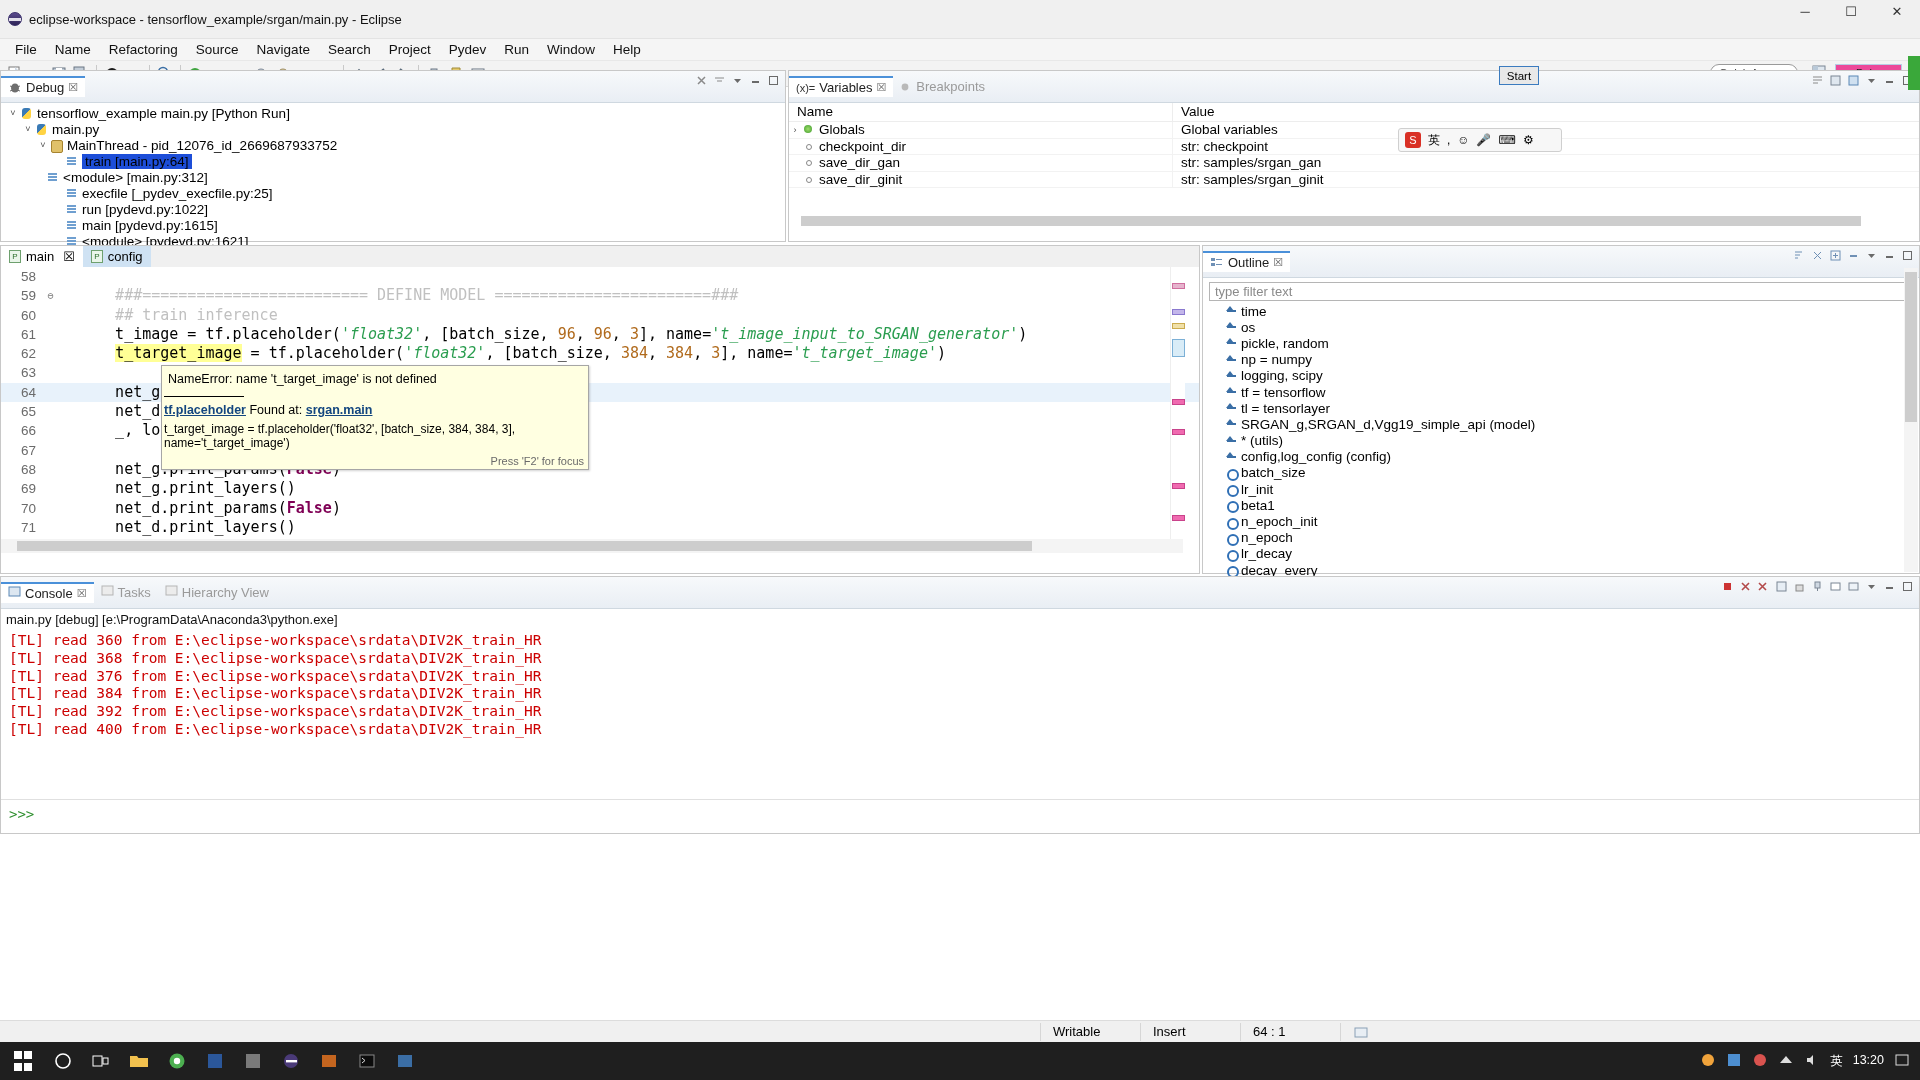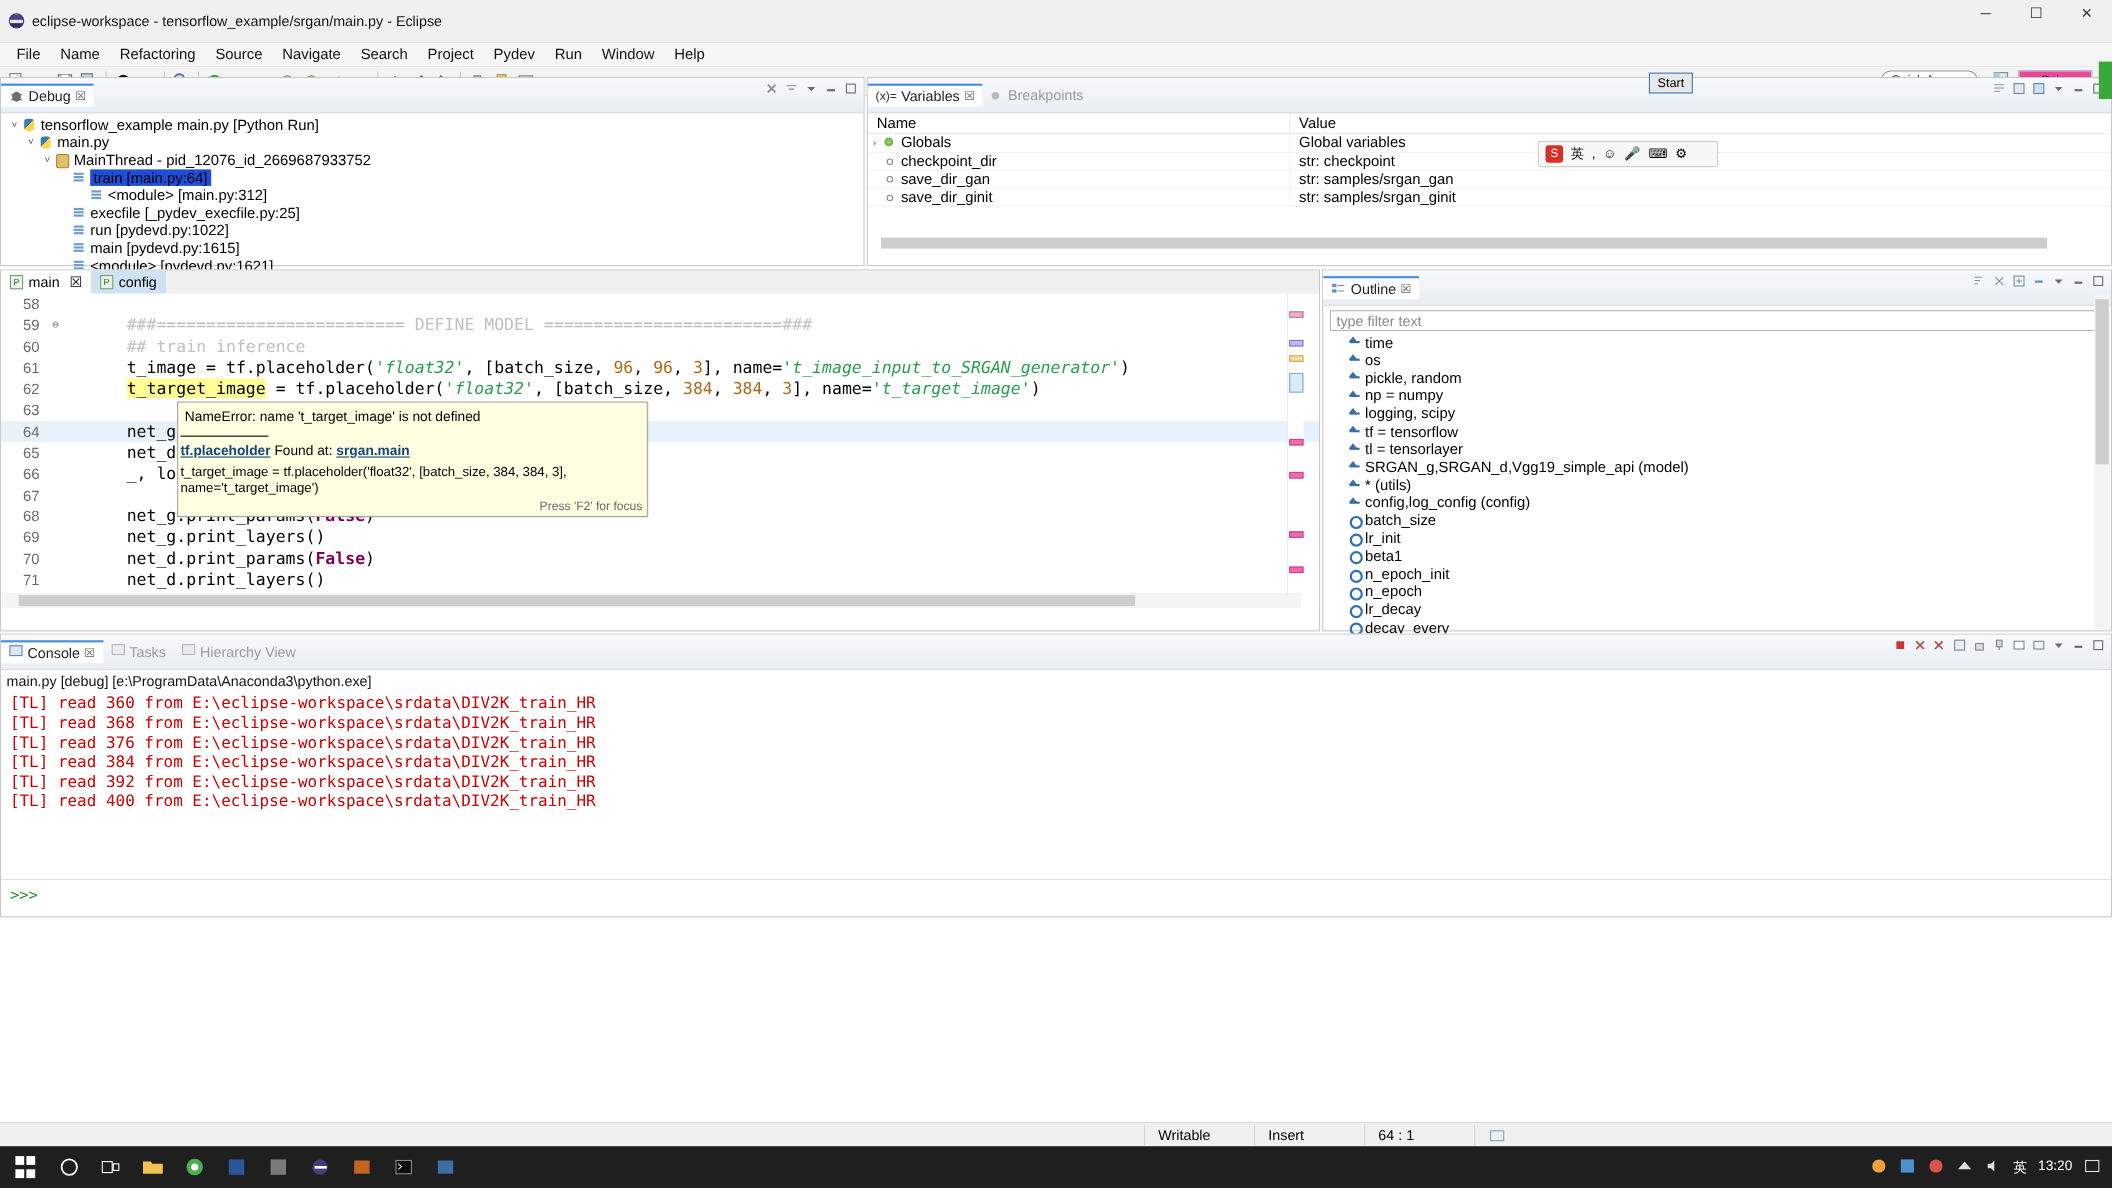--- a/index.html
+++ b/index.html
@@ -373,21 +373,21 @@
         </div>
         <div class="trow sel" style="padding-left: 51px;">
           <span class="arrow"></span>
           <span class="tico ico-frame">
             <i></i>
             <i></i>
             <i></i>
           </span>
           <span class="tlabel">train [main.py:64]</span>
         </div>
-        <div class="trow" style="padding-left: 67px;">
+        <div class="trow" style="padding-left: 32px;">
           <span class="arrow"></span>
           <span class="tico ico-frame">
             <i></i>
             <i></i>
             <i></i>
           </span>
           <span class="tlabel">&lt;module&gt; [main.py:312]</span>
         </div>
         <div class="trow" style="padding-left: 51px;">
           <span class="arrow"></span>

